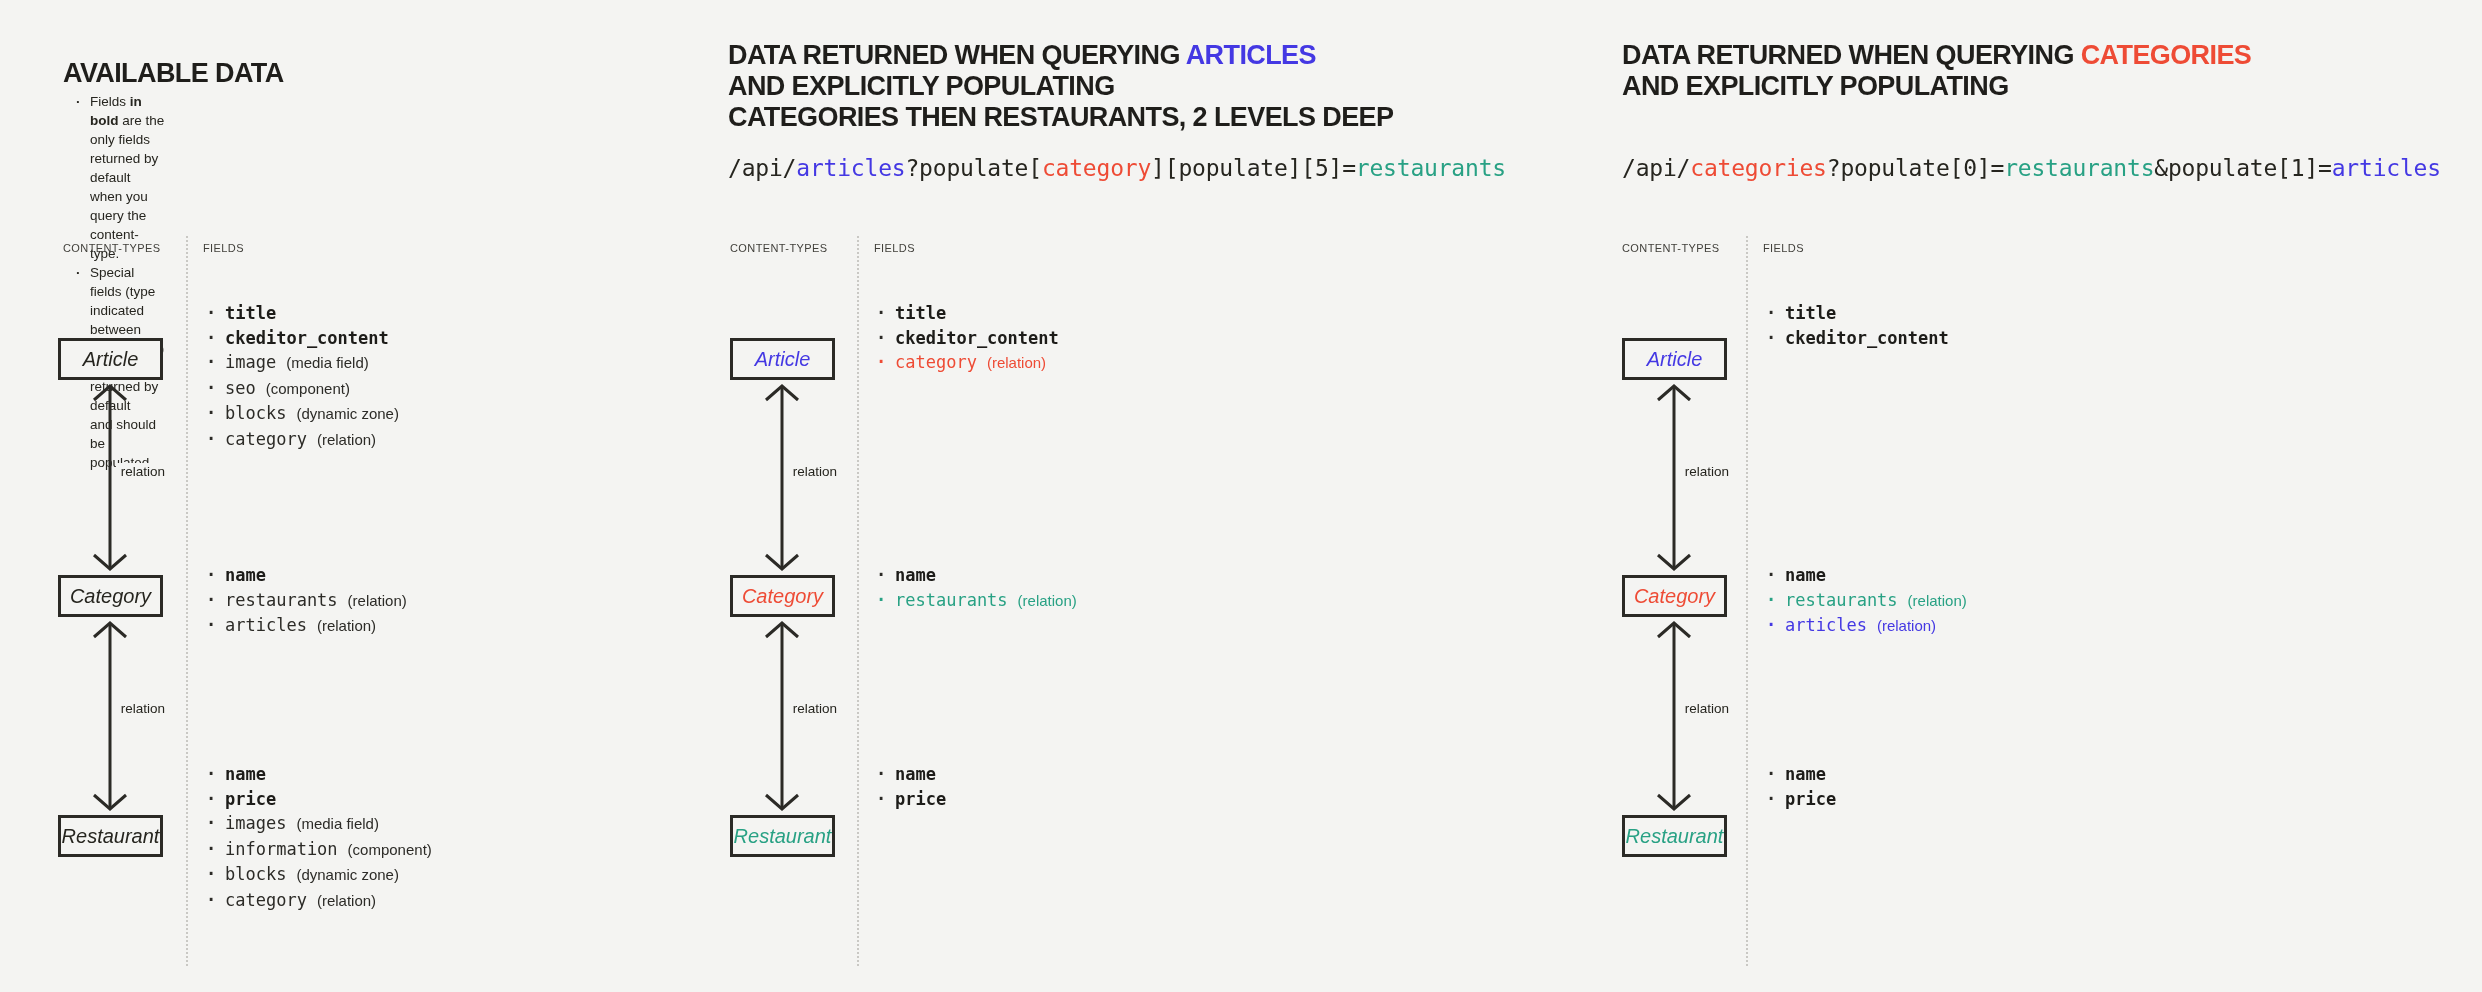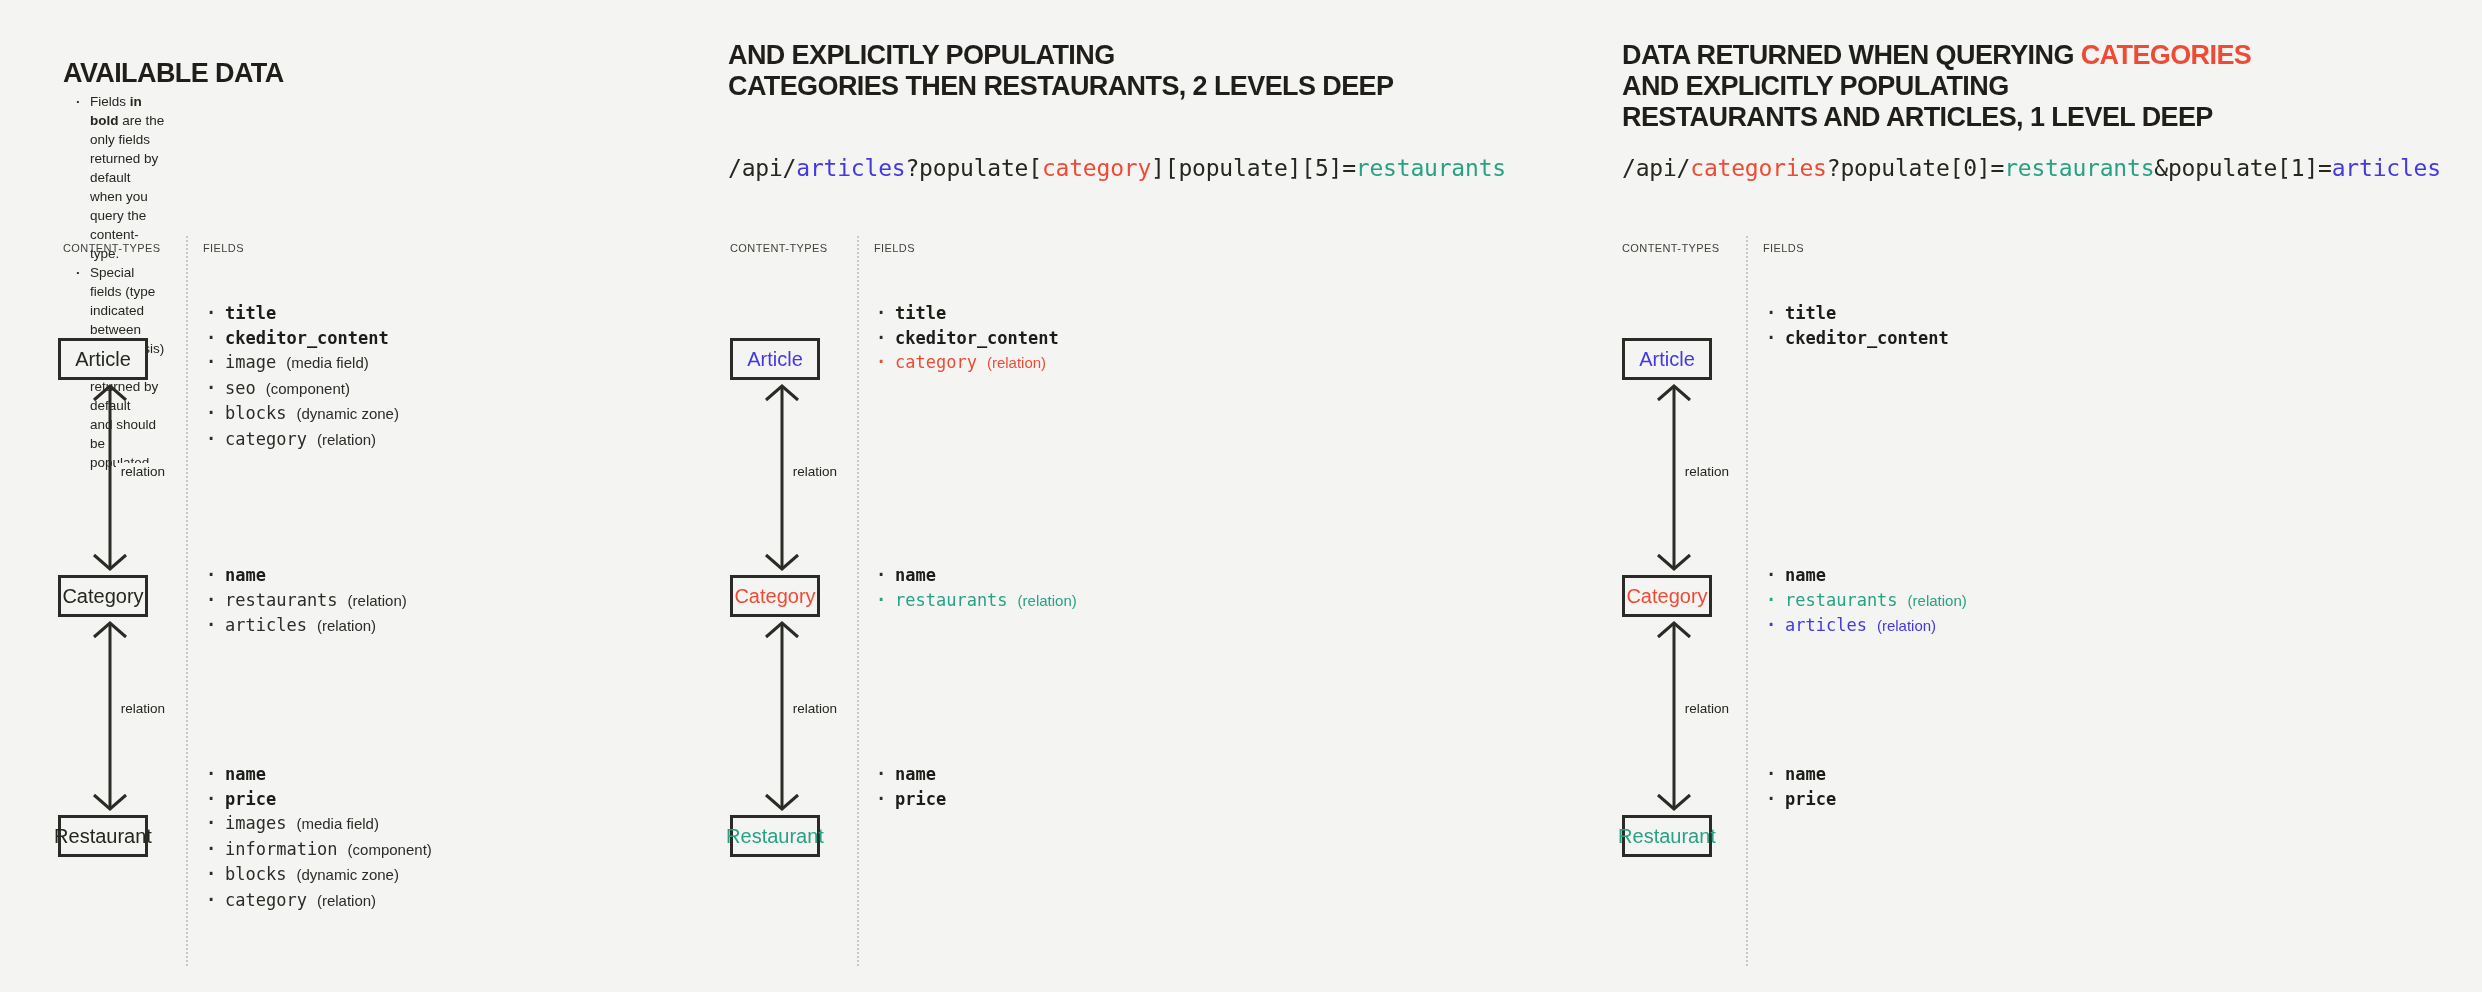--- a/index.html
+++ b/index.html
@@ -21,21 +21,21 @@
   .title,.heading{position:absolute;font-weight:700;font-size:27px;line-height:31px;letter-spacing:-0.6px;color:var(--title);white-space:nowrap;}
   .notes{position:absolute;font-size:13.5px;line-height:19px;color:var(--ink);}
   .note{position:relative;padding-left:16px;}
   .note::before{content:"\00B7";position:absolute;left:2px;top:0;font-weight:700;}
 
   .code{position:absolute;font-family:"DejaVu Sans Mono","Liberation Mono",monospace;font-size:23px;letter-spacing:-0.2px;white-space:nowrap;color:var(--ink);}
 
   .colhead{position:absolute;font-size:11px;letter-spacing:0.4px;color:var(--muted);white-space:nowrap;}
   .vdots{position:absolute;width:0;border-left:2px dotted var(--dots);}
 
-  .node{position:absolute;width:90px;height:42px;box-sizing:border-box;border:3px solid var(--line);display:flex;align-items:center;justify-content:center;font-size:20px;background:var(--bg);white-space:nowrap;}
+  .node{position:absolute;width:105px;height:42px;box-sizing:border-box;border:3px solid var(--line);display:flex;align-items:center;justify-content:center;font-size:20px;background:var(--bg);white-space:nowrap;font-style:italic;}
   .arrow{position:absolute;}
   .rel{position:absolute;width:120px;text-align:right;font-size:13.5px;color:var(--ink);}
   .rel span{background:var(--bg);padding:1px 5px;}
 
   .fields{position:absolute;list-style:none;margin:0;padding:0;}
   .field{position:relative;font-family:"DejaVu Sans Mono","Liberation Mono",monospace;font-size:17px;line-height:24.5px;white-space:nowrap;color:#2c2b27;}
   .field::before{content:"\00B7";position:absolute;left:-19px;top:0;font-weight:700;}
   .field.b .fname{font-weight:700;color:#1d1c19;}
   .ftype{font-family:"Liberation Sans",sans-serif;font-size:15px;margin-left:10px;}
 
@@ -101,20 +101,21 @@
       <li class="field b"><span class="fname">price</span></li>
       <li class="field"><span class="fname">images</span><span class="ftype">(media field)</span></li>
       <li class="field"><span class="fname">information</span><span class="ftype">(component)</span></li>
       <li class="field"><span class="fname">blocks</span><span class="ftype">(dynamic zone)</span></li>
       <li class="field"><span class="fname">category</span><span class="ftype">(relation)</span></li>
     </ul>
   </section>
 
   <section class="panel">
     <div class="heading" style="left:728px;top:32px;">
+      <div><span>DATA RETURNED WHEN QUERYING </span><span class="c-blue">ARTICLES</span></div>
       <div>AND EXPLICITLY POPULATING</div>
       <div>CATEGORIES THEN RESTAURANTS, 2 LEVELS DEEP</div>
     </div>
     <div class="code" style="left:728px;top:147px;">
       <span>/api/</span><span class="c-blue">articles</span><span>?populate[</span><span class="c-red">category</span><span>][populate][5]=</span><span class="c-teal">restaurants</span>
     </div>
 
     <div class="colhead" style="left:730px;top:234px;">CONTENT-TYPES</div>
     <div class="colhead" style="left:874px;top:234px;">FIELDS</div>
     <div class="vdots" style="left:857px;top:228px;height:730px;"></div>
@@ -148,21 +149,20 @@
     <ul class="fields" style="left:895px;top:754px;">
       <li class="field b"><span class="fname">name</span></li>
       <li class="field b"><span class="fname">price</span></li>
     </ul>
   </section>
 
   <section class="panel">
     <div class="heading" style="left:1622px;top:32px;">
       <div><span>DATA RETURNED WHEN QUERYING </span><span class="c-red">CATEGORIES</span></div>
       <div>AND EXPLICITLY POPULATING</div>
-      <div>RESTAURANTS AND ARTICLES, 1 LEVEL DEEP</div>
     </div>
     <div class="code" style="left:1622px;top:147px;">
       <span>/api/</span><span class="c-red">categories</span><span>?populate[0]=</span><span class="c-teal">restaurants</span><span>&amp;populate[1]=</span><span class="c-blue">articles</span>
     </div>
 
     <div class="colhead" style="left:1622px;top:234px;">CONTENT-TYPES</div>
     <div class="colhead" style="left:1763px;top:234px;">FIELDS</div>
     <div class="vdots" style="left:1746px;top:228px;height:730px;"></div>
 
     <div class="node c-blue" style="left:1622px;top:330px;">Article</div>

